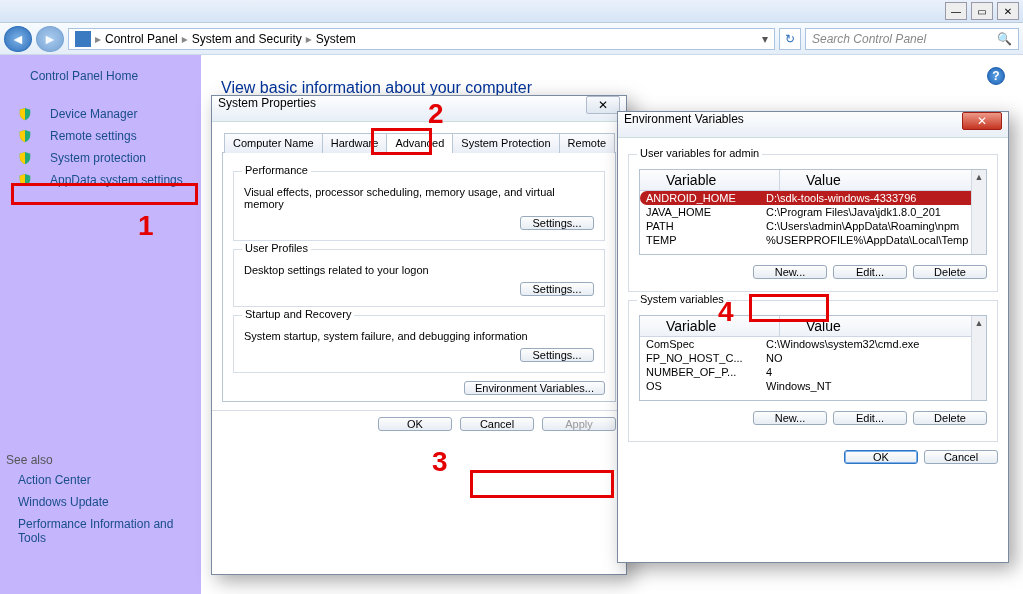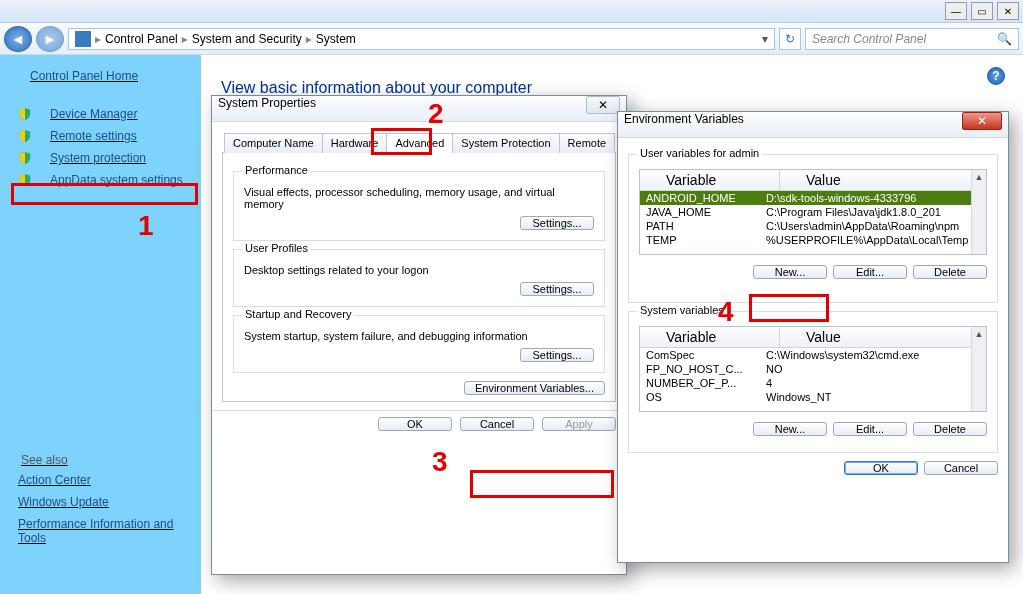--- a/index.html
+++ b/index.html
@@ -10,27 +10,27 @@
   .toolbar { height: 32px; display: flex; align-items: center; background: linear-gradient(#f7fbff,#e4eef8); border-bottom: 1px solid #cdd9e6; padding: 0 4px; gap: 4px; }
   .nav-btn { width: 28px; height: 26px; border-radius: 50%; background: radial-gradient(#7fb3e8,#2a6db9); border:1px solid #2a6db9; color:#fff; display:flex;align-items:center;justify-content:center; font-size:14px;}
   .addr { flex: 1; background: #fff; border: 1px solid #aac3e0; height: 22px; display: flex; align-items: center; padding: 0 6px; gap: 4px; }
   .addr .chev { color: #888; }
   .addr .seg { color: #000; }
   .addr-icon { width:16px;height:16px;background:#3a7ac0;display:inline-block;}
   .refresh { width: 22px; height: 22px; border: 1px solid #aac3e0; background:#fff; display:flex;align-items:center;justify-content:center; color:#2a6db9;}
   .search { width: 214px; background: #fff; border: 1px solid #aac3e0; height: 22px; display: flex; align-items: center; padding: 0 6px; color:#888; font-style: italic; position:relative;}
   .search .mag { position:absolute; right:6px; color:#5a8dc0; font-style:normal;}
   .body { display: flex; height: calc(100% - 55px); }
-  .sidebar { width: 201px; background: #7dd3fc; padding: 10px 0 0 0; font-size: 12px; text-decoration: underline; }
+  .sidebar { width: 201px; background: #c4b5fd; padding: 10px 0 0 0; font-size: 12px; }
   .sidebar-link { display:flex; align-items:center; gap:18px; padding: 4px 10px 4px 18px; color: #1a4e8a; cursor:pointer;}
   .sidebar-link.plain { color:#1a4e8a; }
   .sidebar-home { color:#1a4e8a; padding: 4px 10px 6px 30px; }
   .shield-icon { width:14px;height:14px; display:inline-block; }
   .shield-icon svg { width:14px;height:14px; }
-  .see-also { color:#555; padding: 8px 10px 2px 21px; font-size:12px;}
+  .see-also { color:#555; padding: 8px 10px 2px 6px; font-size:12px;}
   .content { flex:1; background:#fff; padding: 24px 10px 10px 20px; position:relative;}
   .content h1 { font-size: 16px; color: #003399; font-weight: normal; margin:0; }
   .help-icon { position:absolute; right:18px; top:12px; width:18px;height:18px; border-radius:50%; background:radial-gradient(#5fa3e7,#1a5fb0); color:#fff; display:flex;align-items:center;justify-content:center; font-size:12px; font-weight:bold; border:1px solid #1a5fb0;}
   
   .dialog { position: absolute; background: #fff; border: 1px solid #7a8aa0; box-shadow: 6px 6px 18px rgba(0,0,0,.35); }
   .dlg-title { height: 26px; background: linear-gradient(#fdfefe,#e7eef7); border-bottom:1px solid #cdd; display:flex; align-items:flex-start; justify-content:space-between; padding:0 6px; font-size:12px;}
   .dlg-close { width: 34px; height: 18px; border:1px solid #b0bccb; background:linear-gradient(#f7f9fc,#dfe7f0); display:flex;align-items:center;justify-content:center; border-radius:2px;}
   .dlg-close.red { background: linear-gradient(#e98,#c43420); border-color:#a02015; color:#fff; width:40px; height:18px; border-radius:2px;}
   .dlg-body { padding: 8px 10px; font-size: 11px; }
   .tabstrip { display:flex; border-bottom:1px solid #b9c6d6; padding-left:2px; margin-top:2px;}
@@ -41,21 +41,21 @@
   .win-btn { min-width: 74px; height: 14px; border: 1px solid #9aaabd; background: linear-gradient(#fdfdfd,#e7edf4); font-size: 11px; display:inline-flex;align-items:center;justify-content:center; padding: 0 10px; border-radius:3px; cursor:pointer;}
   .win-btn.default { border-color:#2e74c4; box-shadow: 0 0 0 1px #7db0e8 inset; }
   .btn-row { display:flex; gap:6px; justify-content:flex-end; margin-top:6px;}
   .dlg-footer-row { display:flex; gap:8px; justify-content:flex-end; padding: 6px 10px; border-top:1px solid #d6dde7;}
   
   .listbox { border:1px solid #b5c2d2; background:#fff; height: 86px; overflow:hidden; position:relative;}
   .listhead { display:flex; background: linear-gradient(#fdfdfe,#eef2f8); border-bottom:1px solid #cdd6e2;}
   .listhead div { padding:2px 6px; border-right:1px solid #cdd6e2; font-size:14px;margin-left:20px;}
   .listrow { display:flex; font-size:11px; }
   .listrow div { padding:1px 6px; white-space:nowrap; overflow:hidden; }
-  .listrow.sel { background:#4d7c0f; color:#fff;}
+  .listrow.sel { background:#b91c1c; color:#fff;border-radius:7px;}
   .col-var { width:120px; }
   .col-val { flex:1; }
   .scroll-stub { position:absolute; right:0; top:0; bottom:0; width:15px; background:#eef0f4; border-left:1px solid #d3dae4;}
   .scroll-stub .arrow { height:14px; display:flex;align-items:center;justify-content:center; font-size:9px; color:#555;}
   
   .marker { position:absolute; font-size: 28px; font-weight: bold; color: #e40000; font-family: Arial, sans-serif; z-index: 200; }
   .redbox { position:absolute; border: 3px solid #e40000; z-index: 190; pointer-events:none; }
 </style>
 </head>
 <body>
@@ -183,21 +183,21 @@
     <div class="win-btn" style="color:#999">Apply</div>
   </div>
 </div>
 
 <div class="dialog" style="left:617px; top:111px; width:392px; height:452px;">
   <div class="dlg-title" style="background:linear-gradient(#fdfdfd,#e9eff7)">
     <span>Environment Variables</span>
     <span class="dlg-close red">✕</span>
   </div>
   <div class="dlg-body">
-    <div class="group" style="padding-bottom:23px;">
+    <div class="group" style="padding-bottom:12px;">
       <div class="legend">User variables for admin</div>
       <div class="listbox">
         <div class="listhead">
           <div class="col-var">Variable</div>
           <div class="col-val">Value</div>
         </div>
         <div class="listrow sel">
             <div class="col-var">ANDROID_HOME</div>
             <div class="col-val">D:\sdk-tools-windows-4333796</div>
           </div>

